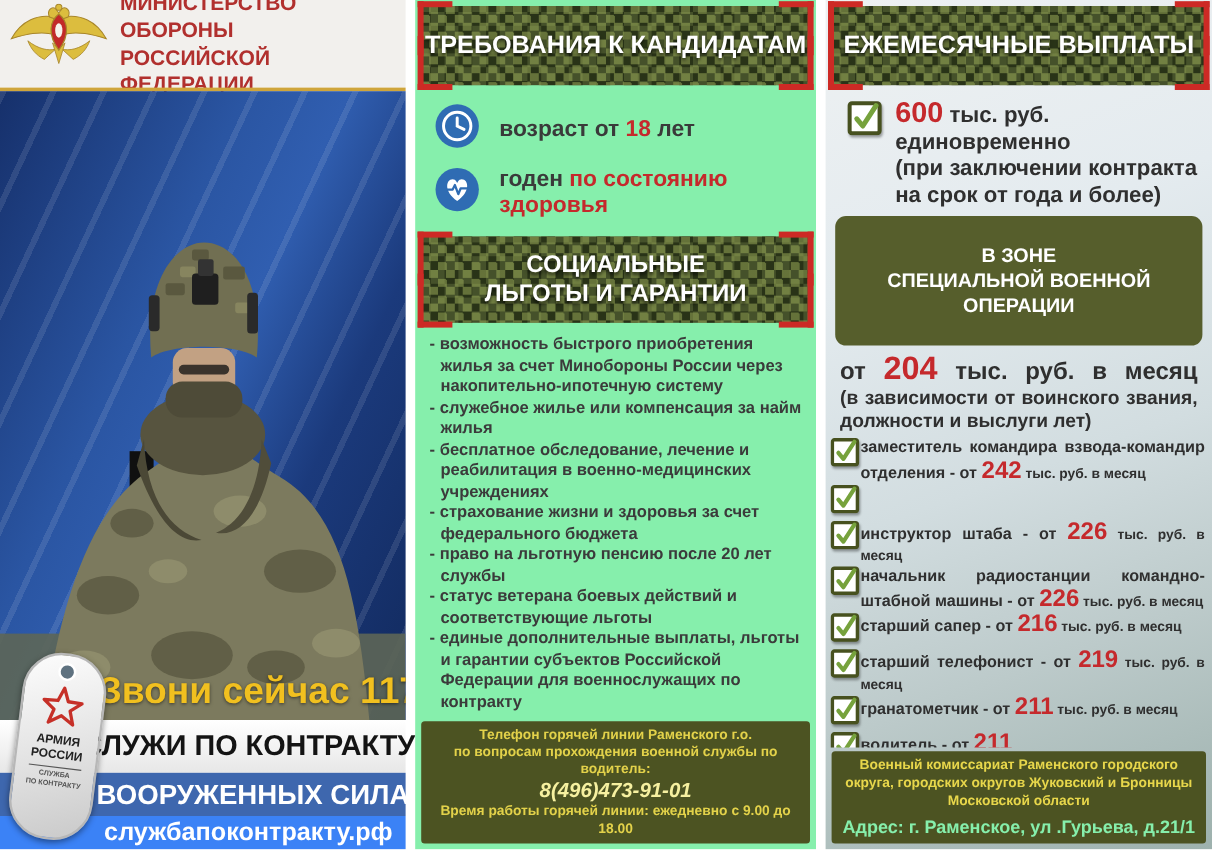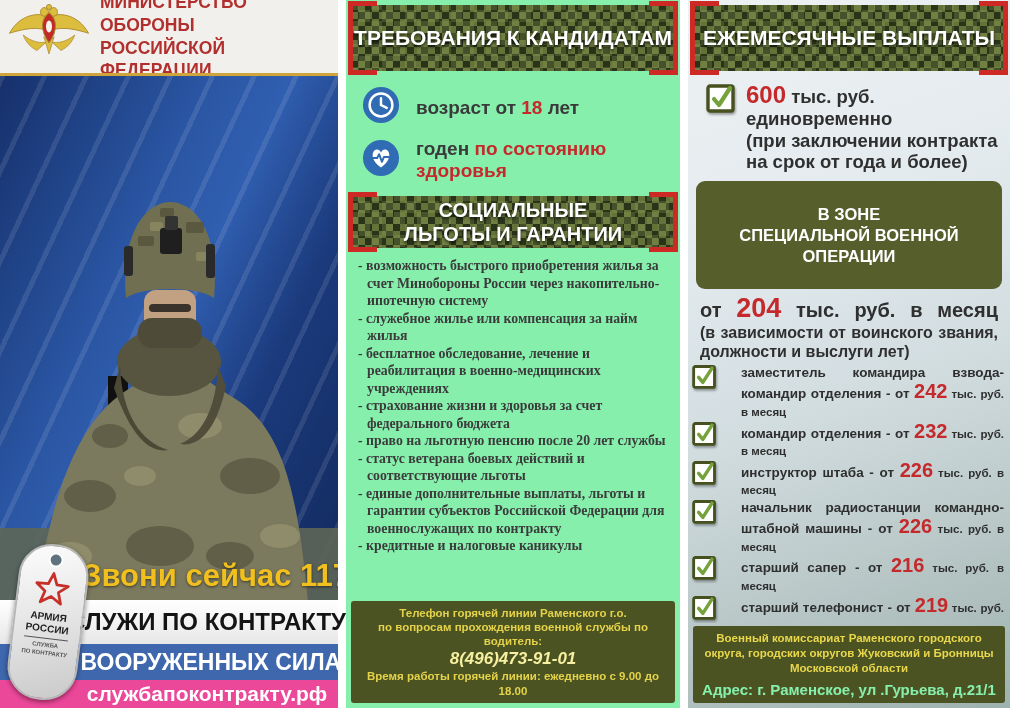--- a/index.html
+++ b/index.html
@@ -14,21 +14,21 @@
   .goldline{height:3px;background:#cfa53b;}
   .photo{position:relative;flex:1;background:linear-gradient(115deg,#16306b 0%,#2a55a2 35%,#305eb0 50%,#1b3a7c 70%,#122a5e 100%);overflow:hidden;}
   .photo .streaks{position:absolute;inset:0;background:repeating-linear-gradient(115deg,rgba(255,255,255,0.10) 0 5px,rgba(255,255,255,0) 5px 38px);}
   .photo svg{position:absolute;inset:0;}
   .call-now{position:absolute;left:82px;bottom:6px;color:#f1c01f;font-size:31px;font-weight:bold;
             text-shadow:0 1px 3px rgba(0,0,0,.55);white-space:nowrap;}
   .band-white{height:44px;background:linear-gradient(#ffffff,#e7e7e7);color:#141414;font-size:24px;font-weight:bold;
               display:flex;align-items:center;justify-content:center;padding-left:76px;white-space:nowrap;}
   .band-blue{height:36px;background:#3e67ae;color:#fff;font-size:23px;font-weight:bold;
              display:flex;align-items:center;justify-content:center;padding-left:76px;white-space:nowrap;}
-  .band-red{height:28px;background:#ec4899;color:#fff;font-size:21px;font-weight:bold;
+  .band-red{height:28px;background:#3b82f6;color:#fff;font-size:21px;font-weight:bold;
             display:flex;align-items:center;justify-content:center;padding-left:76px;white-space:nowrap;}
   .dogtag{position:absolute;left:13px;bottom:8px;width:66px;height:146px;z-index:6;transform:rotate(7deg);
           background:linear-gradient(160deg,#fdfdfd,#e2e2e2 55%,#c9c9c9);border:2px solid #b7b7b7;border-radius:33px;
           box-shadow:0 2px 5px rgba(0,0,0,.45);display:flex;flex-direction:column;align-items:center;padding-top:6px;}
   .dogtag .hole{width:11px;height:11px;border-radius:50%;background:#5f7280;border:2px solid #fff;}
   .dogtag .star{margin-top:4px;}
   .tag-army{font-size:10px;font-weight:bold;color:#222;line-height:1.15;text-align:center;margin-top:2px;}
   .tag-div{width:44px;height:1px;background:#555;margin:4px 0 3px;}
   .tag-sub{font-size:6px;font-weight:bold;color:#555;line-height:1.3;text-align:center;}
 
@@ -48,44 +48,44 @@
   .corner.br{right:-3px;bottom:-4px;border-right-width:5px;border-bottom-width:5px;}
   .olive-box{background:#4c5322;border-radius:3px;text-align:center;}
   .red{color:#c5292c;}
 
   
   .col-mid{position:absolute;left:346px;top:0;width:334px;height:708px;background:#86efac;
            display:flex;flex-direction:column;overflow:hidden;}
   .banner-req{height:66px;font-size:21px;}
   .reqs{padding:6px 16px 0;}
   .req-row{display:flex;align-items:center;gap:16px;margin:9px 0;font-size:19px;font-weight:bold;color:#3a3a3a;}
-  .banner-soc{height:52px;font-size:20px;line-height:1.2;}
+  .banner-soc{height:72px;font-size:20px;line-height:1.2;}
   .benefits{flex:1;margin:0;padding:9px 12px 0 12px;list-style:none;font-size:13.8px;line-height:1.27;
-            font-weight:bold;color:#3b3b3b;overflow:hidden;font-family:Liberation Serif, serif;}
+            font-weight:bold;color:#3b3b3b;overflow:hidden;}
   .benefits li{padding-left:9px;text-indent:-9px;}
   .benefits li::before{content:"- ";}
   .hotline{margin:4px 5px 5px;padding:5px 4px;}
   .h-small{color:#e3d24a;font-size:11.5px;font-weight:bold;line-height:1.25;}
   .h-phone{color:#f6f0a0;font-size:17px;font-weight:bold;line-height:1.2;font-style:italic;}
 
   
   .col-right{position:absolute;left:688px;top:0;width:322px;height:708px;display:flex;flex-direction:column;overflow:hidden;
              background:linear-gradient(160deg,#eef1f2 0%,#e4ebef 30%,#d2dde0 55%,#bccaca 75%,#9db1ad 100%);}
   .banner-pay{height:66px;font-size:21px;}
   .lump{display:flex;gap:10px;padding:12px 6px 2px 18px;align-items:flex-start;}
   .lump-text{font-size:18.5px;font-weight:bold;color:#2f2f2f;line-height:1.18;}
   .lump-amount{font-size:24px;line-height:1;}
   .zone{margin:6px 8px 2px;background:#565e2c;border-radius:9px;color:#fff;font-weight:bold;
         font-size:16.5px;line-height:1.25;padding:23px 2px;text-align:center;}
   .monthly{padding:4px 12px 0;}
   .m-line{display:flex;justify-content:space-between;align-items:baseline;font-size:20px;font-weight:bold;color:#2f2f2f;}
   .m-amount{font-size:27px;line-height:1;}
   .m-note{font-size:16px;font-weight:bold;color:#2f2f2f;text-align:justify;line-height:1.18;margin-top:2px;}
   .positions{flex:1;display:flex;flex-direction:column;justify-content:space-evenly;padding:2px 6px 0 4px;overflow:hidden;}
-  .pos-row{display:flex;gap:24px;align-items:flex-start;}
+  .pos-row{display:flex;gap:0;align-items:flex-start;}
   .chk{flex:0 0 auto;filter:drop-shadow(1px 2px 1px rgba(0,0,0,.35));}
   .pos-text{flex:1;text-align:justify;font-weight:bold;color:#2f2f2f;font-size:13.5px;line-height:1.3;}
   .pos-amount{font-size:20px;line-height:1;}
   .pos-suffix{font-size:11.5px;}
   .kom-footer{margin:3px 5px 5px;padding:5px 8px;}
   .k-line{color:#e8d74b;font-size:11.5px;font-weight:bold;line-height:1.3;}
   .k-addr{color:#86efac;font-size:15px;font-weight:bold;margin-top:5px;}
 </style>
 </head>
 <body>
@@ -312,21 +312,20 @@
           <span class="pos-text"><span>заместитель командира взвода-командир отделения</span><span> - от </span><span class="red pos-amount">242</span><span class="pos-suffix"> тыс. руб. в месяц</span></span>
         </div>
 
         <div class="pos-row">
           <span class="chk">
             <svg viewBox="0 0 30 30" width="25" height="25">
               <rect x="2" y="3" width="25" height="25" fill="#fff" stroke="#47511f" stroke-width="3.4" rx="2"></rect>
               <path d="M8 16 L13 22 L24 5" stroke="#76a23c" stroke-width="4.2" fill="none" stroke-linecap="round" stroke-linejoin="round"></path>
             </svg>
           </span>
-          <span class="pos-text"><span>командир отделения</span><span> - от </span><span class="red pos-amount">232</span><span class="pos-suffix"> тыс. руб. в месяц</span></span>
         </div>
 
         <div class="pos-row">
           <span class="chk">
             <svg viewBox="0 0 30 30" width="25" height="25">
               <rect x="2" y="3" width="25" height="25" fill="#fff" stroke="#47511f" stroke-width="3.4" rx="2"></rect>
               <path d="M8 16 L13 22 L24 5" stroke="#76a23c" stroke-width="4.2" fill="none" stroke-linecap="round" stroke-linejoin="round"></path>
             </svg>
           </span>
           <span class="pos-text"><span>инструктор штаба</span><span> - от </span><span class="red pos-amount">226</span><span class="pos-suffix"> тыс. руб. в месяц</span></span>

